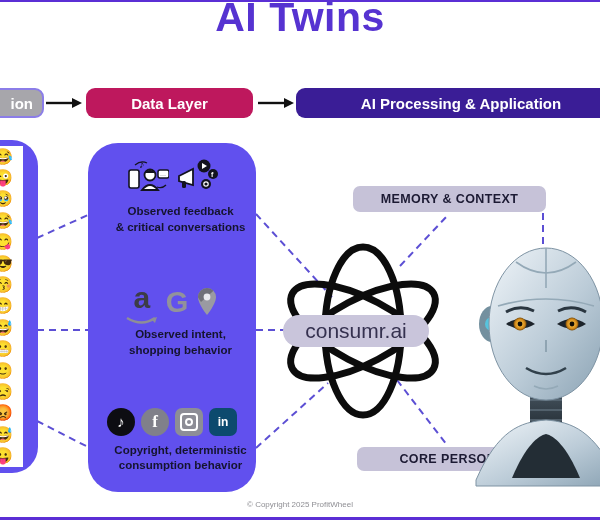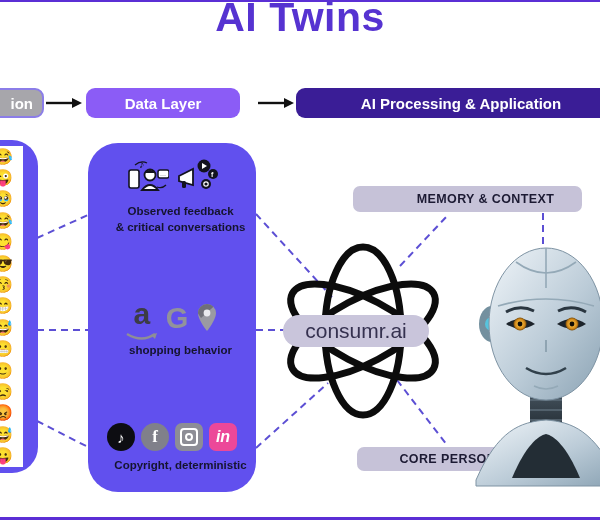--- a/index.html
+++ b/index.html
@@ -12,21 +12,21 @@
   
   #main-title{position:absolute;top:-6px;left:0;width:600px;text-align:center;
     font-size:41px;font-weight:800;color:#5633d1;letter-spacing:0.5px;}
 
   
   .stage-pill{position:absolute;top:88px;height:30px;border-radius:9px;display:flex;
     align-items:center;justify-content:center;font-weight:700;font-size:15px;color:#ffffff;
     box-sizing:border-box;}
   #stage-pill-collection{left:-78px;width:122px;background:#a7a6ab;border:2.5px solid #8b7de8;
     justify-content:flex-end;padding-right:9px;}
-  #stage-pill-datalayer{left:86px;width:154px;background:#8b5cf6;text-align:right;}
+  #stage-pill-datalayer{left:86px;width:167px;background:#be185d;text-align:right;}
   #stage-pill-processing{left:296px;width:330px;background:#3a1d96;border-radius:9px;}
   .flow-arrow{position:absolute;top:94px;}
 
   
   #emoji-box{position:absolute;left:-42px;top:140px;width:80px;height:333px;
     background:#6150ee;border-radius:26px;}
   #emoji-strip{position:absolute;left:0px;top:146px;width:23px;height:321px;background:#ffffff;
     display:flex;flex-direction:column;justify-content:space-around;overflow:hidden;}
   #emoji-strip .emoji{font-size:16px;line-height:20px;margin-left:-7px;white-space:nowrap;}
 
@@ -42,35 +42,35 @@
   
   .badge{width:28px;height:28px;border-radius:50%;display:flex;align-items:center;
     justify-content:center;color:#fff;font-weight:700;}
   .badge.sq{border-radius:7px;}
   #tiktok-icon{background:#0d0d12;font-size:15px;}
   #facebook-icon{background:#80808a;font-size:17px;font-family:"Liberation Serif",serif;}
   #instagram-icon{background:#8d8d96;}
   #instagram-icon .lens{width:14px;height:14px;border:2px solid #fff;border-radius:4px;position:relative;}
   #instagram-icon .lens:after{content:"";position:absolute;left:3px;top:3px;width:4px;height:4px;
     border:2px solid #fff;border-radius:50%;}
-  #linkedin-icon{background:#ec4899;font-size:16px;font-style:italic;}
+  #linkedin-icon{background:#0c4a6e;font-size:12px;}
   #amazon-icon{position:relative;width:34px;height:36px;text-align:center;}
   #amazon-icon .a{font-size:30px;font-weight:700;color:#3c3c46;line-height:28px;}
   #google-icon{font-size:29px;font-weight:700;color:#92929b;line-height:34px;}
 
   
   #atom{position:absolute;left:277px;top:243px;}
   #consumr-pill{position:absolute;left:283px;top:315px;width:146px;height:32px;background:#c9c5db;
     border-radius:16px;display:flex;align-items:center;justify-content:center;
     font-size:21px;color:#35314f;font-weight:500;}
 
   
   .label-pill{position:absolute;background:#c6c2d8;border-radius:7px;display:flex;align-items:center;
     justify-content:center;font-weight:800;font-size:12.5px;color:#1c1a33;letter-spacing:0.4px;}
-  #memory-pill{left:353px;top:186px;width:193px;height:26px;padding-left:36px;}
+  #memory-pill{left:353px;top:186px;width:193px;height:26px;}
   #core-pill{left:357px;top:447px;width:191px;height:24px;}
 
   #overlay{position:absolute;left:0;top:0;}
   #robot{position:absolute;left:468px;top:240px;}
 
   #copyright{position:absolute;left:0;top:500px;width:600px;text-align:center;
     font-size:8px;color:#8f8f94;}
 </style>
 </head>
 <body>
@@ -172,35 +172,37 @@
             </svg>
         </div>
         <div id="google-icon">G</div>
         <svg width="24" height="32">
           <path d="M12 2 a9 9 0 0 1 9 9 c0 7 -9 18 -9 18 c0 0 -9 -11 -9 -18 a9 9 0 0 1 9 -9 z" fill="#9a9aa2"></path>
           <path d="M12 2 a9 9 0 0 1 6.5 2.8 L6 16 c-1.8 -2.5 -3 -4.5 -3 -5 a9 9 0 0 1 9 -9 z" fill="#6f6f78"></path>
           <circle cx="12" cy="11" r="3.4" fill="#e9e9ee"></circle>
         </svg>
       </div>
       <div class="dl-caption">
+        <span>Observed intent,</span>
         <span>shopping behavior</span>
       </div>
     </div>
 
     <div class="dl-section">
       <div class="dl-icons" style="gap:6px">
         <div class="badge" id="tiktok-icon">♪</div>
         <div class="badge" id="facebook-icon">f</div>
         <div class="badge sq" id="instagram-icon">
           <div class="lens"></div>
         </div>
         <div class="badge sq" id="linkedin-icon">in</div>
       </div>
       <div class="dl-caption">
         <span>Copyright, deterministic</span>
+        <span>consumption behavior</span>
       </div>
     </div>
   </div>
 
   <svg id="atom" width="172" height="176">
     <g transform="translate(86,88)" stroke="#0c0c0c" stroke-width="7" fill="none">
       <ellipse rx="38" ry="84"></ellipse>
       <ellipse rx="80" ry="32" transform="rotate(28)"></ellipse>
       <ellipse rx="80" ry="32" transform="rotate(-28)"></ellipse>
     </g>
@@ -254,15 +256,16 @@
     <circle cx="52" cy="84" r="6.5" fill="url(#iris)"></circle>
       <circle cx="52" cy="84" r="2.4" fill="#120d05"></circle>
     <circle cx="104" cy="84" r="6.5" fill="url(#iris)"></circle>
       <circle cx="104" cy="84" r="2.4" fill="#120d05"></circle>
 
     <path d="M78 100 L78 112" stroke="#8fa4b2" stroke-width="2"></path>
     <path d="M58 128 Q78 140 98 128" stroke="#31404b" stroke-width="2.6" fill="none"></path>
     <path d="M66 146 Q78 152 90 146" stroke="#94a9b7" stroke-width="1.5" fill="none"></path>
   </svg>
 
+  <div id="copyright">© Copyright 2025 ProfitWheel</div>
 
   <div id="bottom-border" class="edge-line"></div>
 </div>
 
 </body></html>

